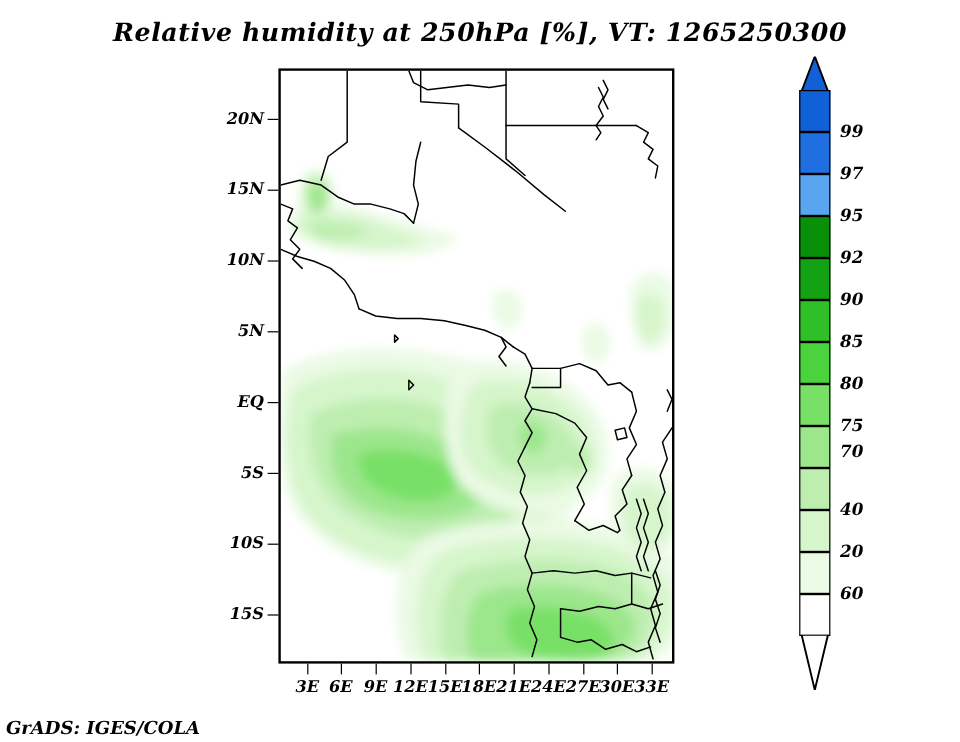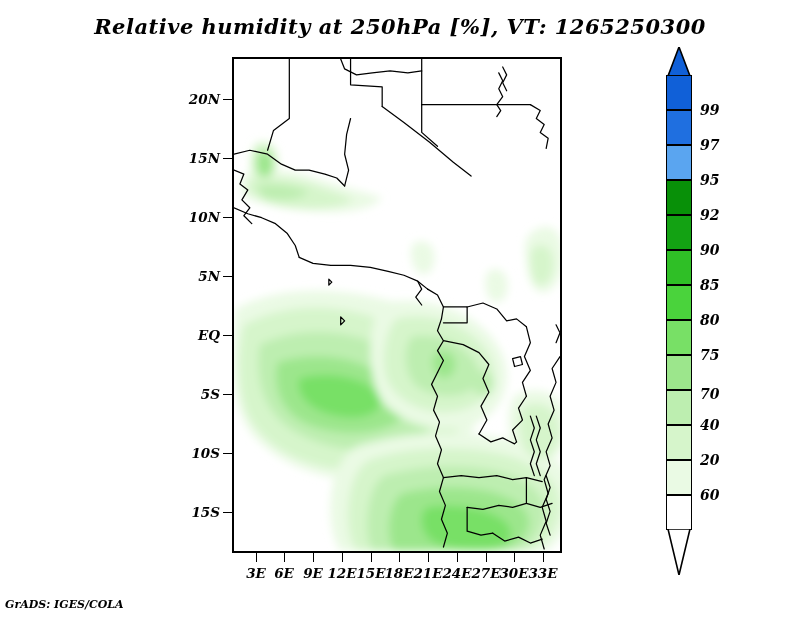--- a/index.html
+++ b/index.html
@@ -34,21 +34,21 @@
 
   
   #cbar{position:absolute;left:666px;top:75px;width:14px;height:480px;padding-left:20px;}
   .cbcell{position:absolute;left:0;width:26px;
           border:1.4px solid #000;box-sizing:border-box;}
   .cblab{position:absolute;left:34px;transform:translateY(-50%);
          font-style:italic;font-weight:700;font-size:14px;white-space:nowrap;}
   #cbtop,#cbbot{position:absolute;left:0;width:26px;}
 
   #credit{position:absolute;left:5px;top:598px;
-          font-style:italic;font-weight:700;font-size:11px;white-space:nowrap;}
+          font-style:italic;font-weight:700;font-size:15px;white-space:nowrap;}
 </style>
 </head>
 <body>
 
 <div id="title">Relative humidity at 250hPa [%], VT: 1265250300</div>
 
 <div id="plot">
   <div id="frame">
     <svg id="mapsvg" viewBox="0 0 330 496" preserveAspectRatio="none">
       <defs>
@@ -275,19 +275,19 @@
   </svg>
 
   <div class="cblab" style="top:35px">99</div>
   <div class="cblab" style="top:70px">97</div>
   <div class="cblab" style="top:105px">95</div>
   <div class="cblab" style="top:140px">92</div>
   <div class="cblab" style="top:175px">90</div>
   <div class="cblab" style="top:210px">85</div>
   <div class="cblab" style="top:245px">80</div>
   <div class="cblab" style="top:280px">75</div>
-  <div class="cblab" style="top:319px">70</div>
+  <div class="cblab" style="top:302px">70</div>
   <div class="cblab" style="top:350px">40</div>
   <div class="cblab" style="top:385px">20</div>
   <div class="cblab" style="top:420px">60</div>
 </div>
 
 <div id="credit">GrADS: IGES/COLA</div>
 
 </body></html>

